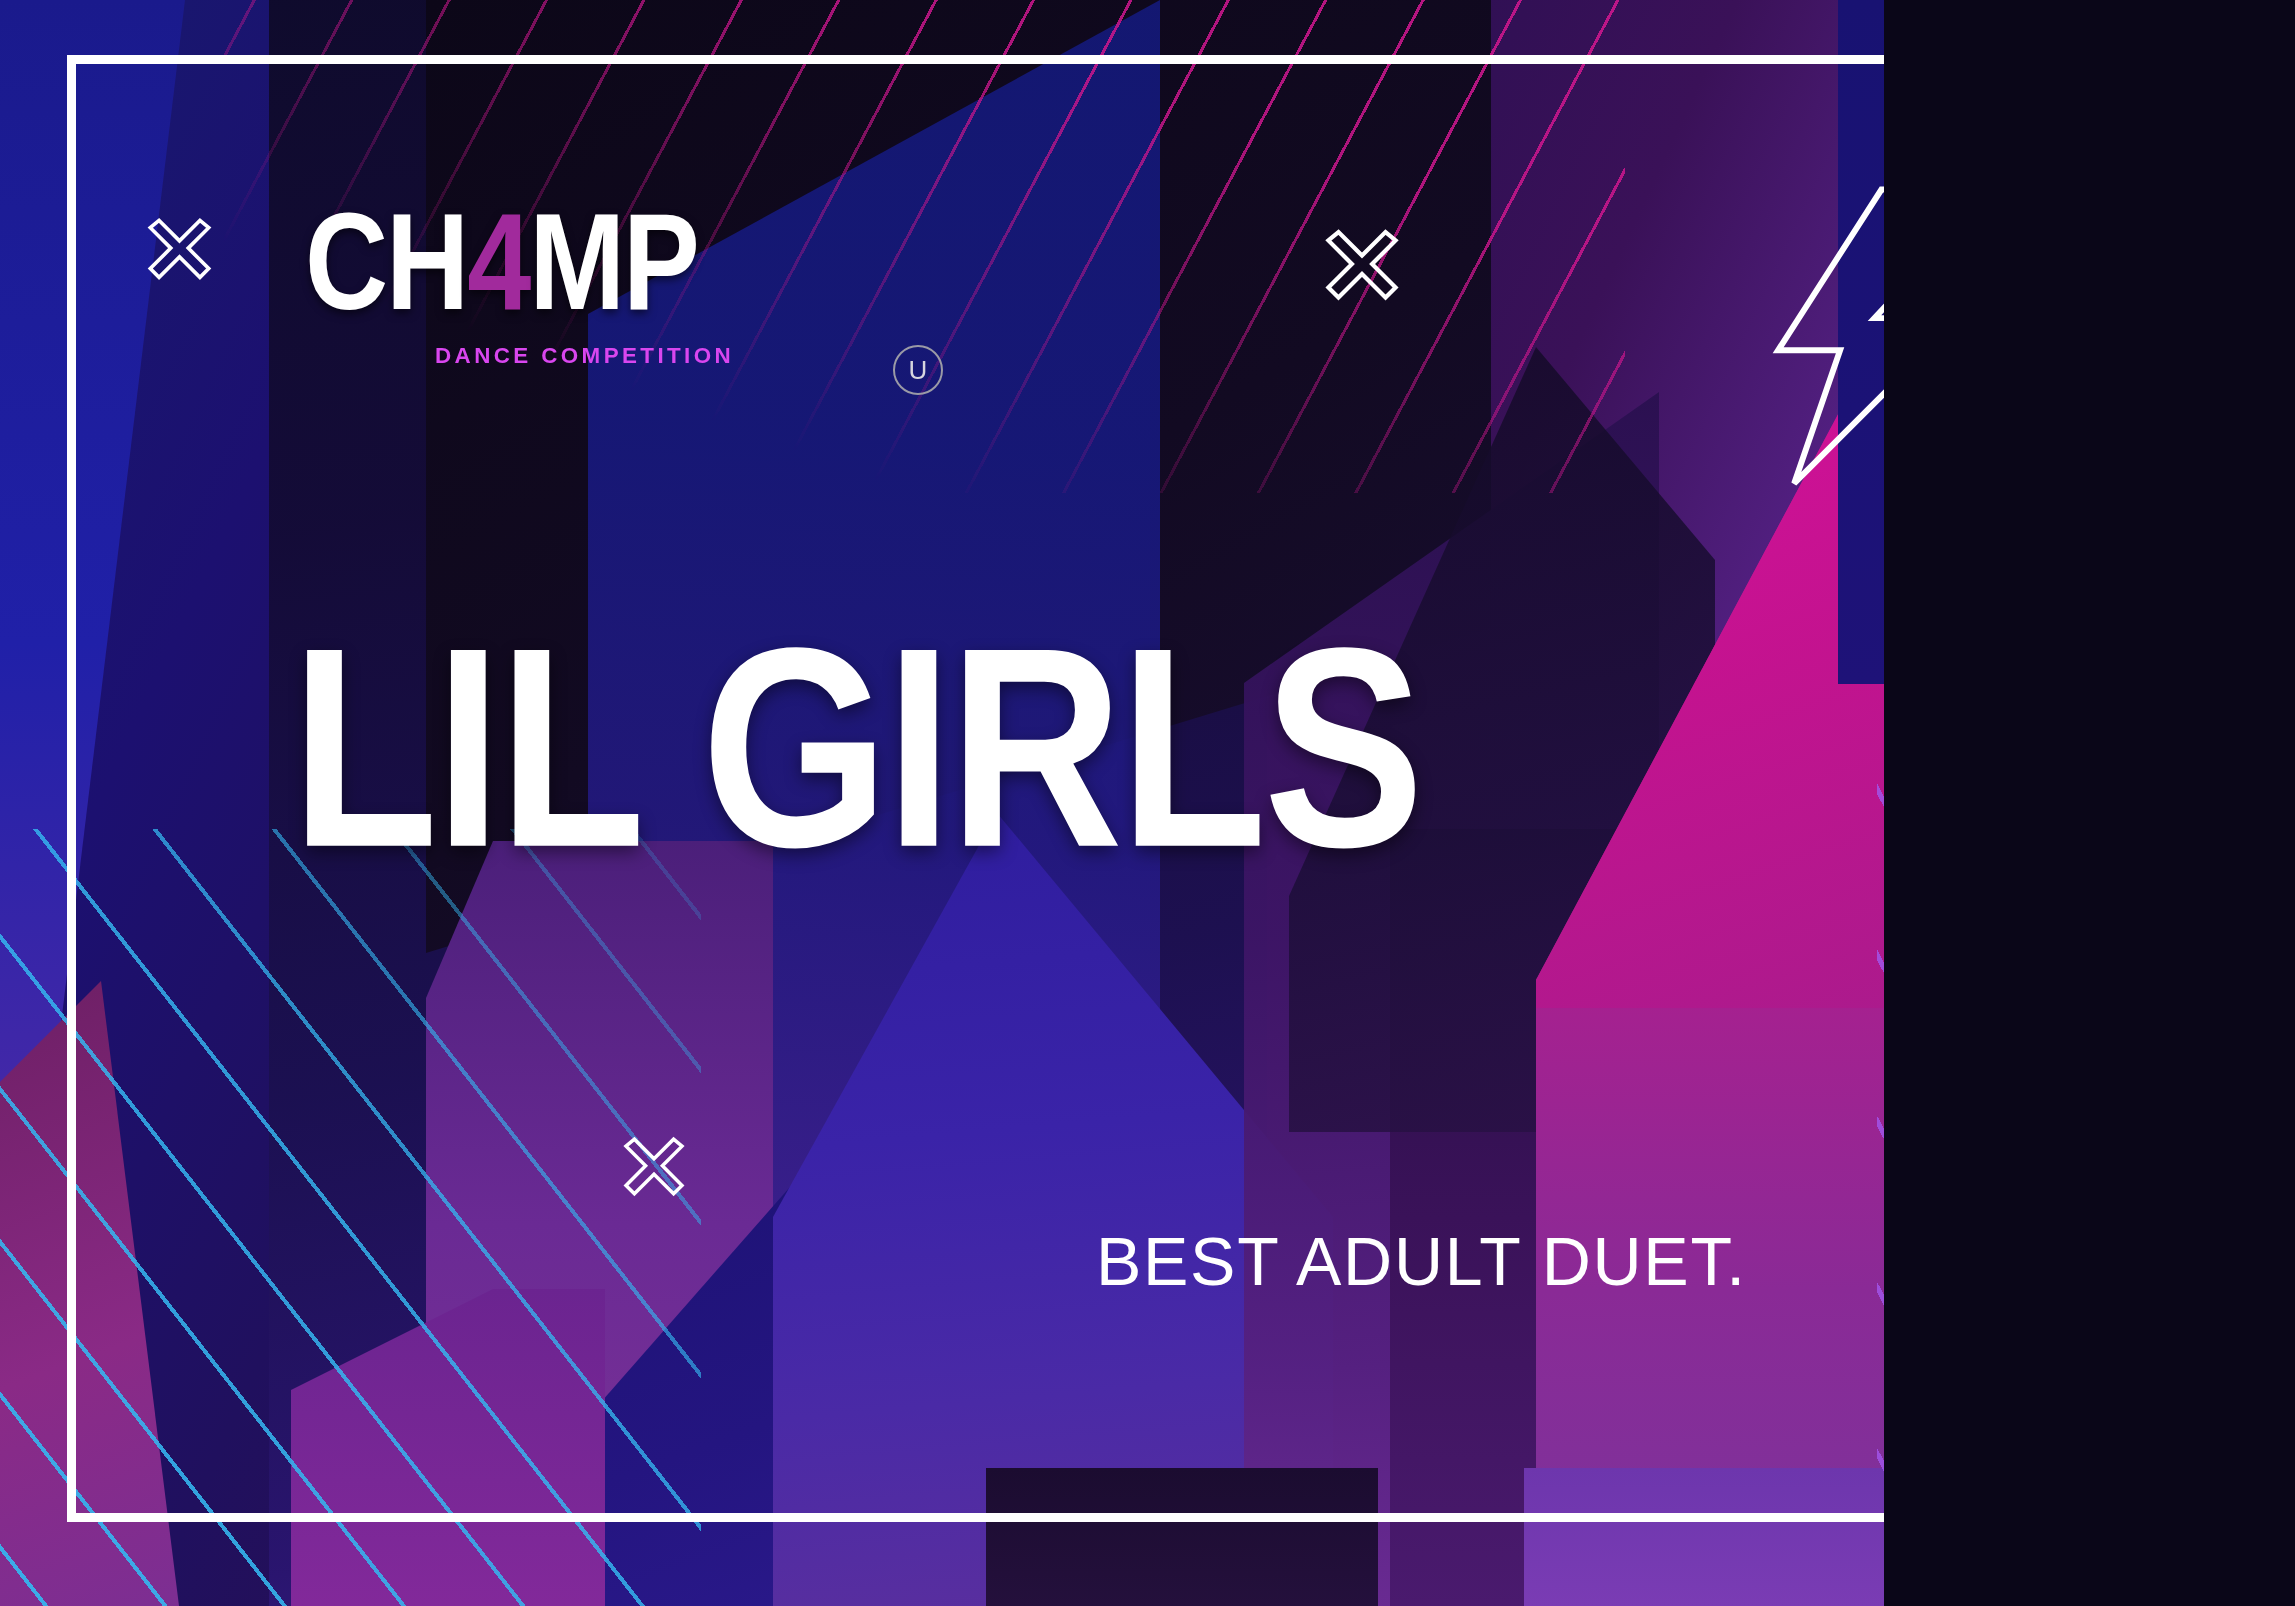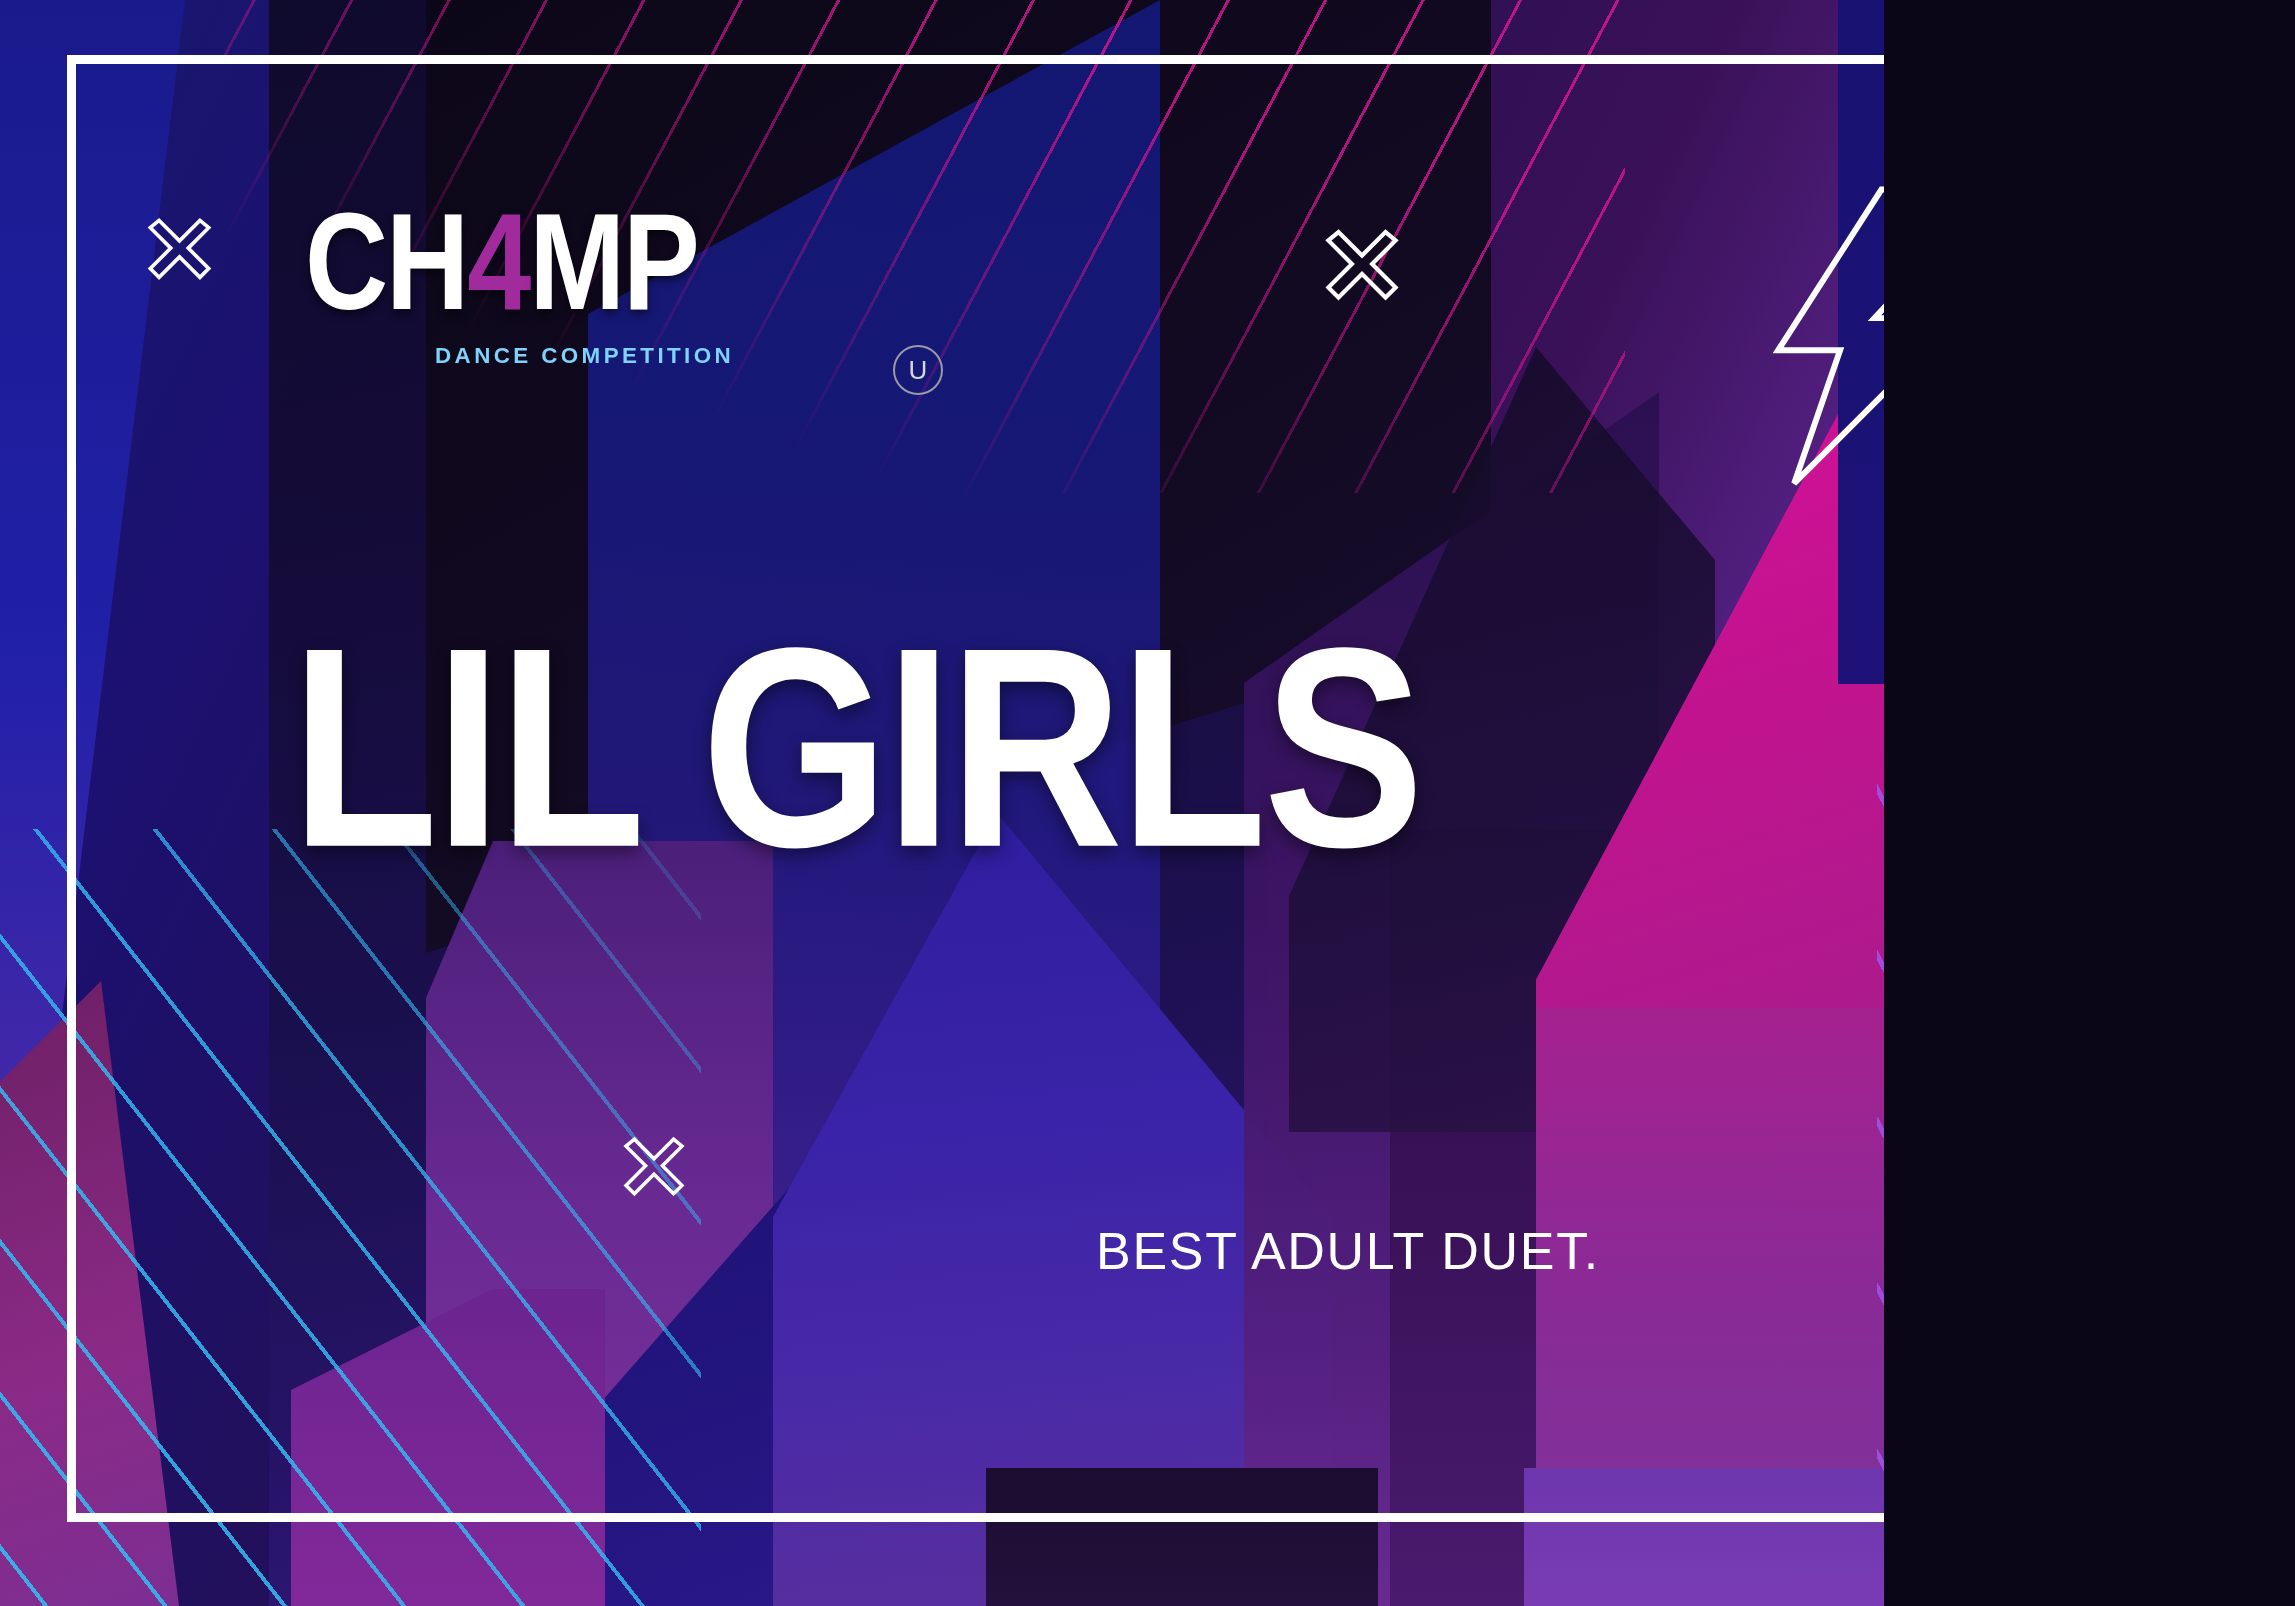--- a/index.html
+++ b/index.html
@@ -211,21 +211,21 @@
     white-space:nowrap;
     text-shadow:0 3.4px 7.8px rgba(0,0,0,.55);
   }
   .logo-word .digit{color:#a12a9c;}
   .logo-sub{
     position:absolute;
     left:130px; top:150px;
     font-size:22.4px;
     letter-spacing:3.4px;
     font-weight:bold;
-    color:#7dd3fc;
+    color:#d946ef;
     font-family:"Liberation Sans", sans-serif;
     white-space:nowrap;
   }
   .logo-badge{
     position:absolute;
     left:588px; top:152px;
     width:50px; height:50px;
     border:2.8px solid #9a9aa6;
     border-radius:50%;
     color:#d6d6de;
@@ -249,21 +249,21 @@
     transform:scaleY(1.18);
     transform-origin:left top;
     text-shadow:0 5.6px 15.7px rgba(0,0,0,.45);
   }
 
   
   .subtitle{
     position:absolute;
     left:1096px; top:1216px;
     width:953px;
-    font-size:52px;
+    font-size:68px;
     line-height:1.35;
     font-weight:normal;
     color:#ffffff;
     letter-spacing:1.7px;
     font-family:"Liberation Sans", sans-serif;
   }
   .subtitle .line{display:block; white-space:nowrap;}
 </style>
 </head>
 <body>

